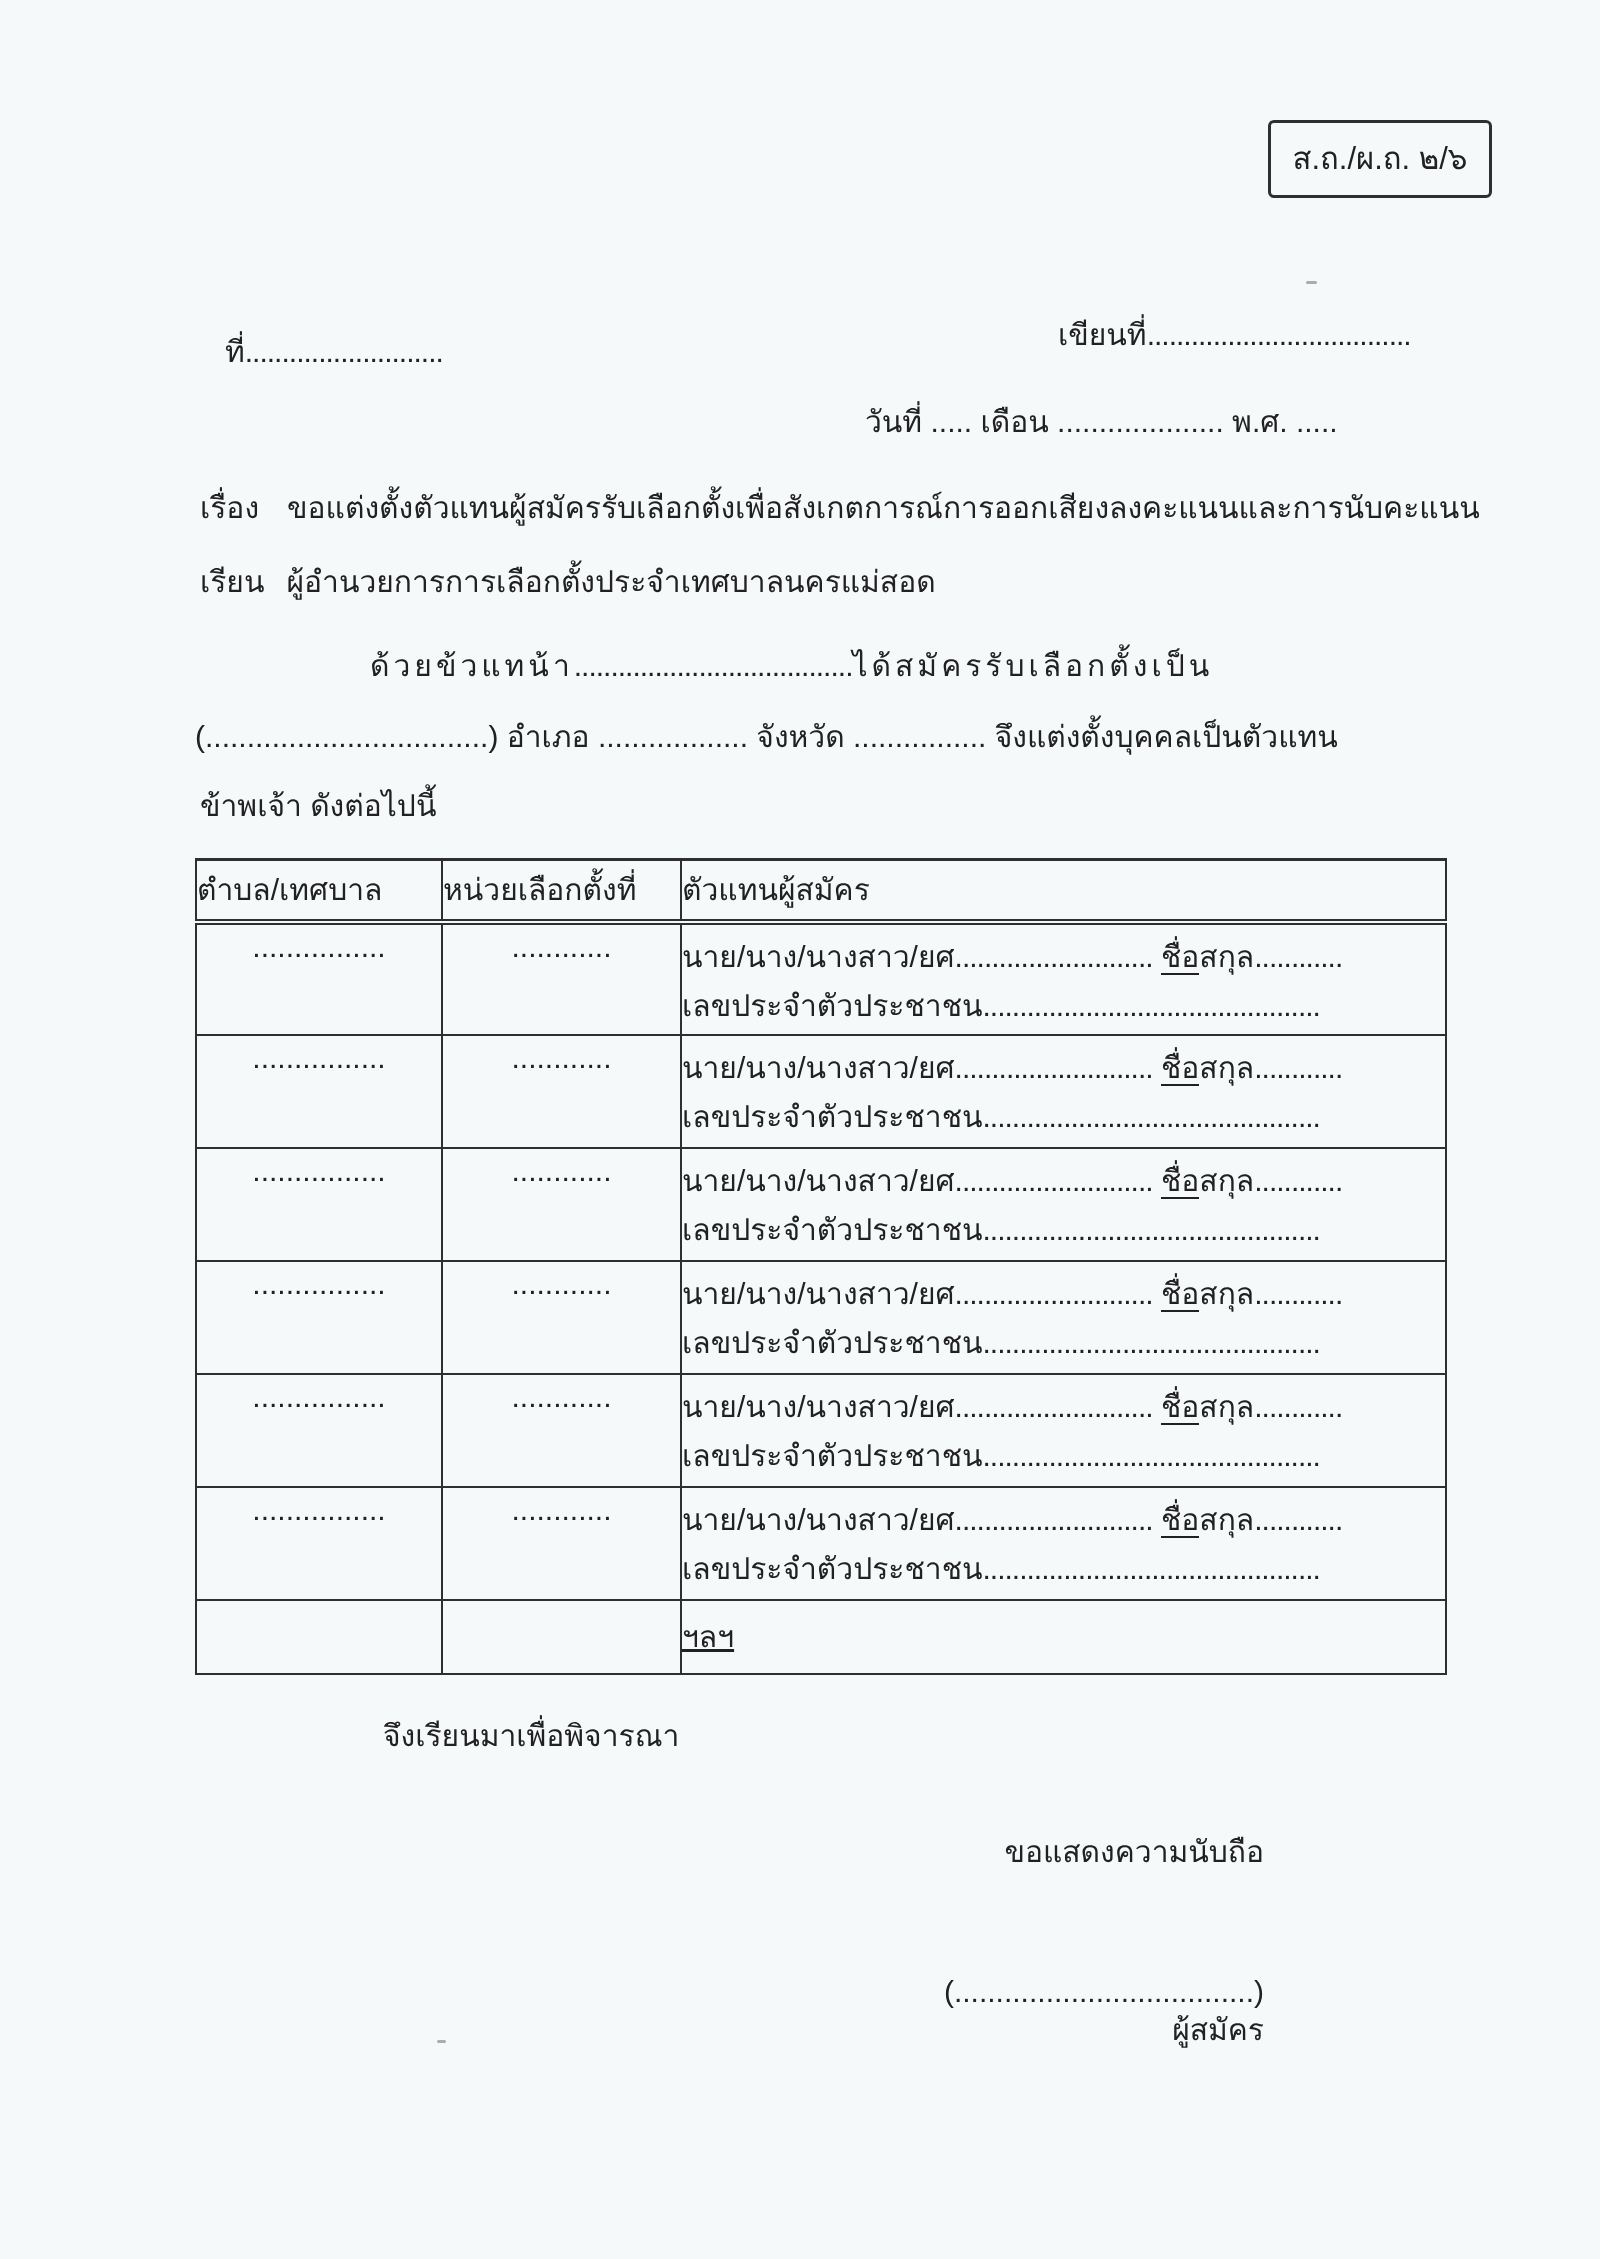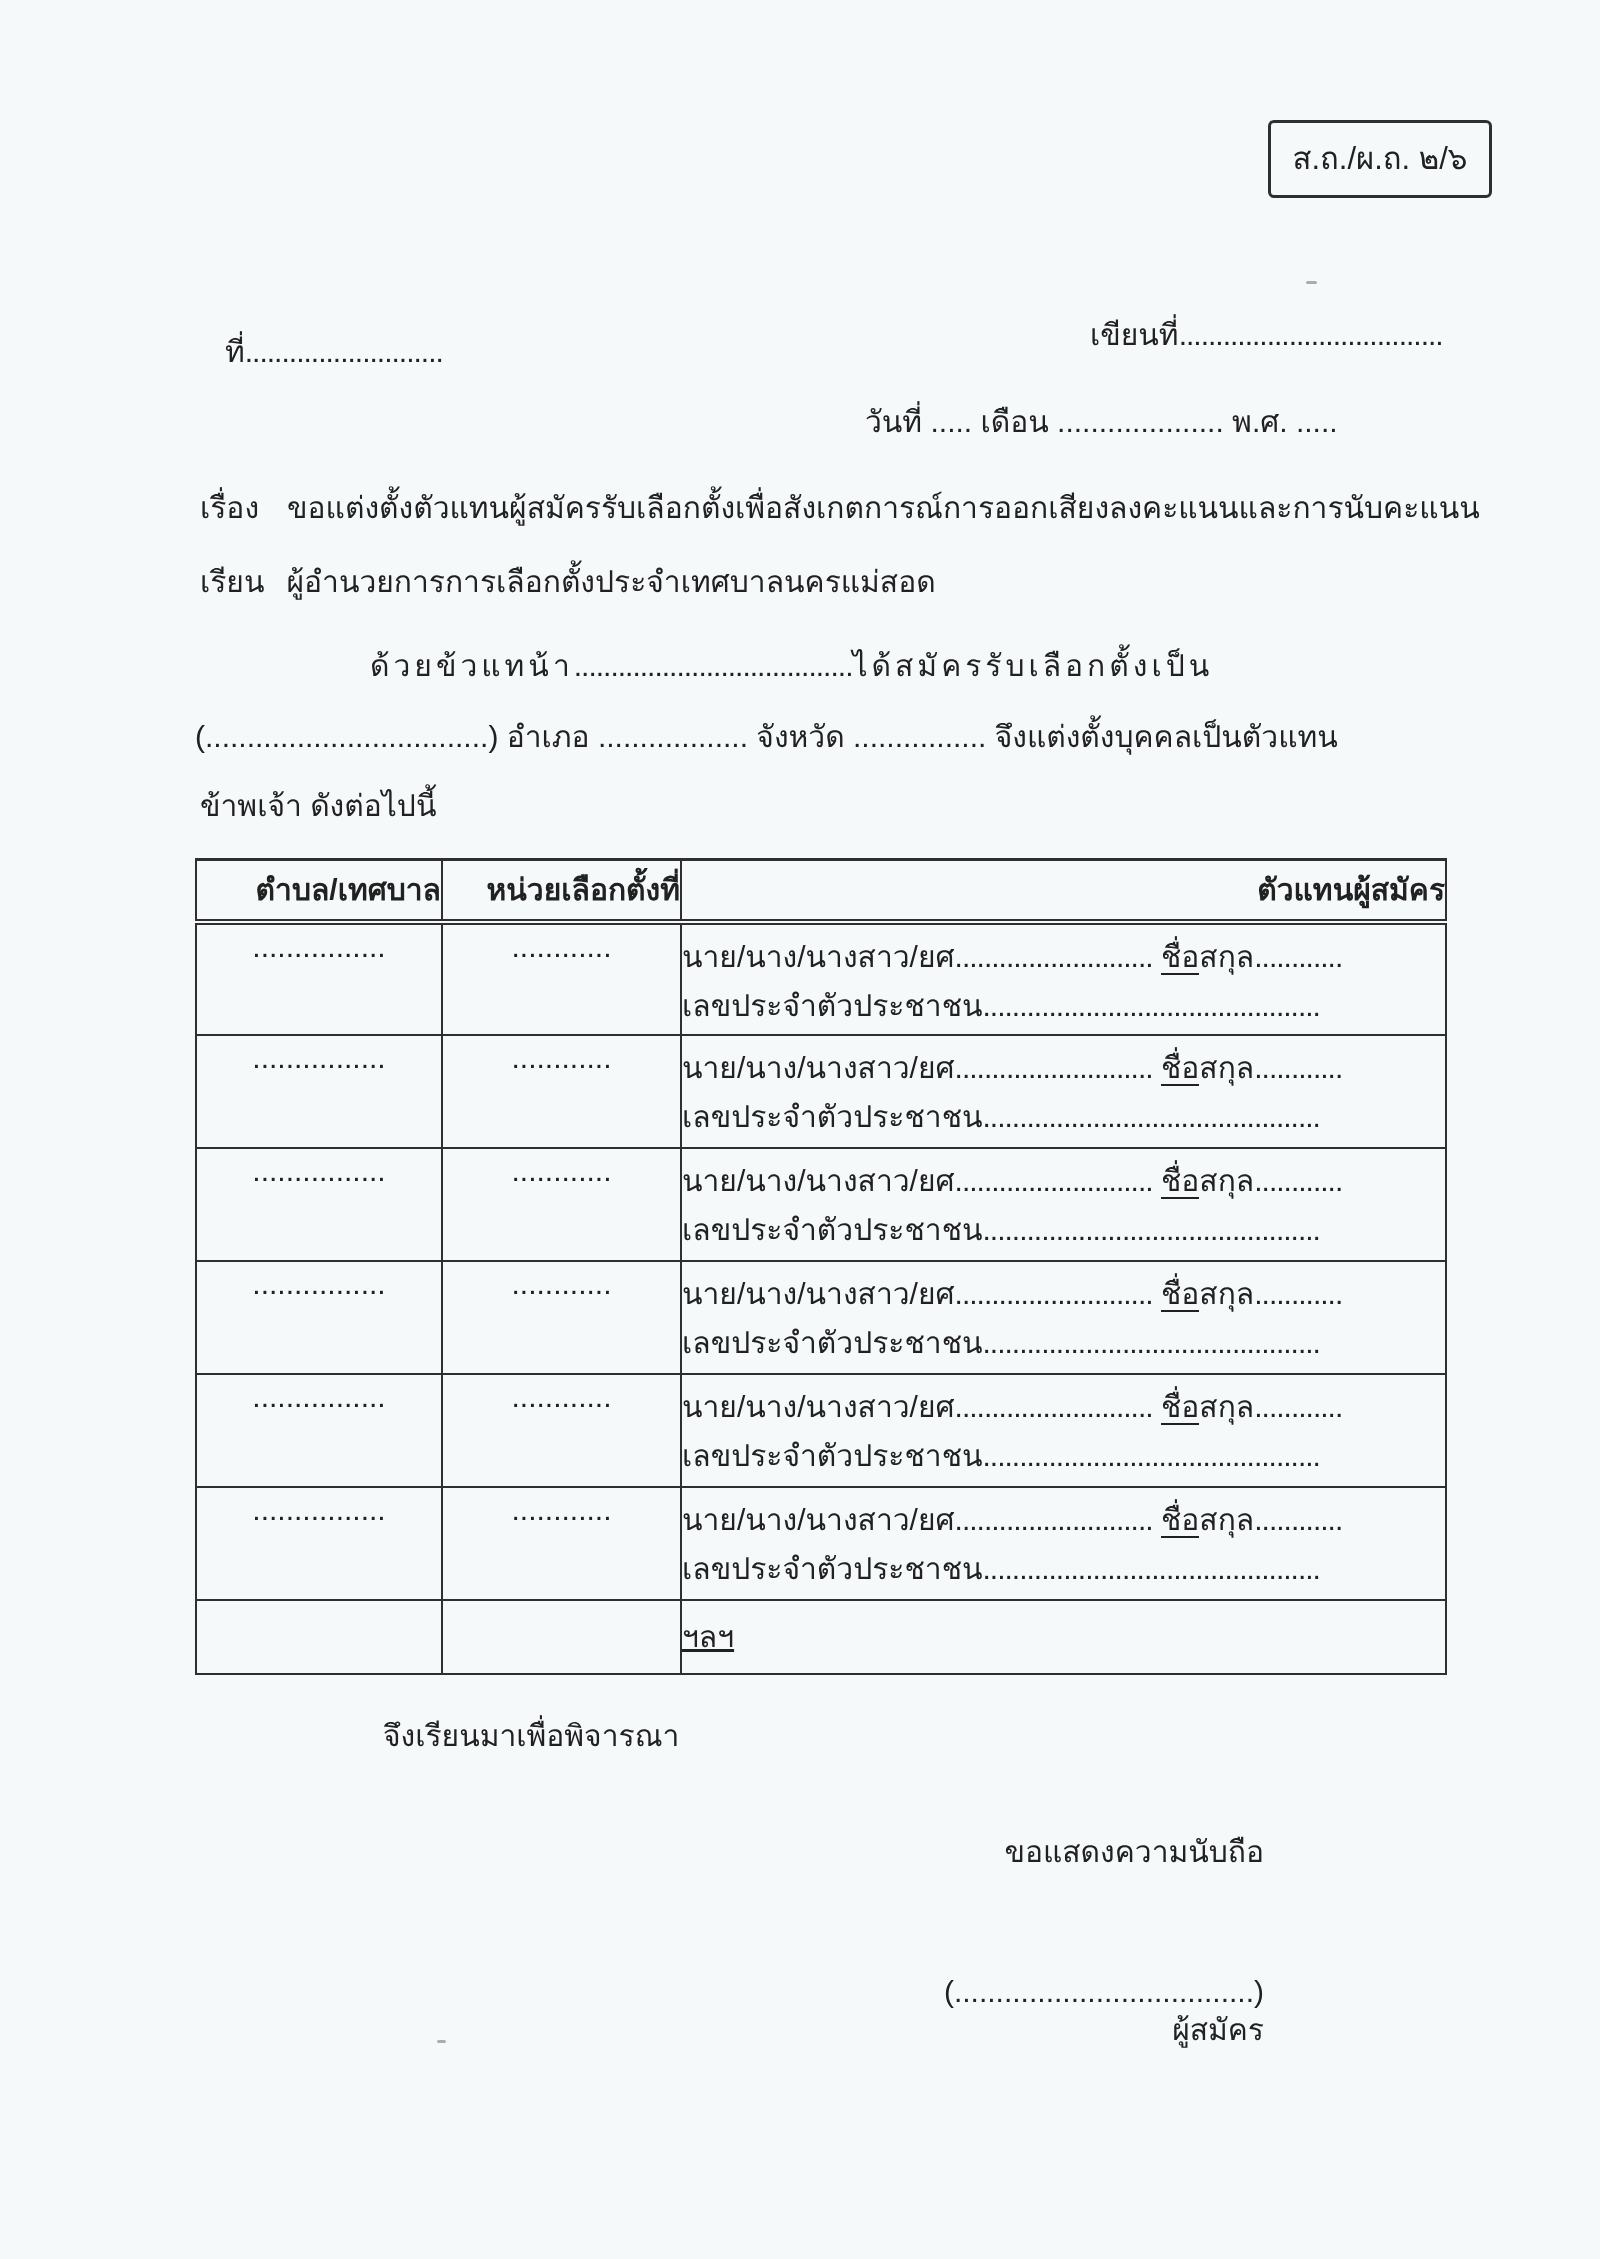--- a/index.html
+++ b/index.html
@@ -32,21 +32,21 @@
     display:flex;align-items:center;justify-content:center;
     font-size:31px;
   }
 
   
   .artifact{position:absolute;background:#6a6f72;opacity:.55;border-radius:2px;}
   .artifact-1{left:1306px;top:281px;width:11px;height:3px;}
   .artifact-2{left:437px;top:2040px;width:9px;height:3px;}
 
   .doc-no{left:225px;top:330px;}
-  .written-at{left:1090px;top:313px;}
+  .written-at{left:1058px;top:313px;}
   .date-line{left:865px;top:400px;}
 
   .subject-line{left:200px;top:486px;}
   .subject-line .lbl{margin-right:28px;}
   .salutation-line{left:200px;top:560px;}
   .salutation-line .lbl{margin-right:22px;}
 
   .body-line-1{left:370px;top:644px;letter-spacing:4px;}
   .body-line-2{left:195px;top:715px;}
   .body-line-3{left:200px;top:784px;}
@@ -61,24 +61,23 @@
   }
   table.rep-table col.c1{width:246px;}
   table.rep-table col.c2{width:239px;}
   table.rep-table col.c3{width:765px;}
   table.rep-table th,table.rep-table td{
     border:2px solid var(--border);
     padding:0;
     font-weight:normal;
   }
   table.rep-table thead th{
-    height:62px;text-align:right;vertical-align:middle;
+    height:62px;text-align:left;vertical-align:middle;
     border-top:3px solid var(--border);
     border-bottom:6px double var(--border);
-    font-weight:bold;
   }
   table.rep-table td{height:113px;vertical-align:top;}
   td.cell-dots{text-align:center;padding-top:12px;}
   td.cell-rep{padding-left:20px;padding-right:10px;}
   .rep-name-line{margin-top:10px;white-space:nowrap;}
   .rep-id-line{margin-top:6px;white-space:nowrap;}
   .u{border-bottom:2px solid var(--ink);}
   tr.etc-tr td{height:74px;vertical-align:middle;}
   td.cell-etc{text-align:left;text-decoration:underline;}
 

